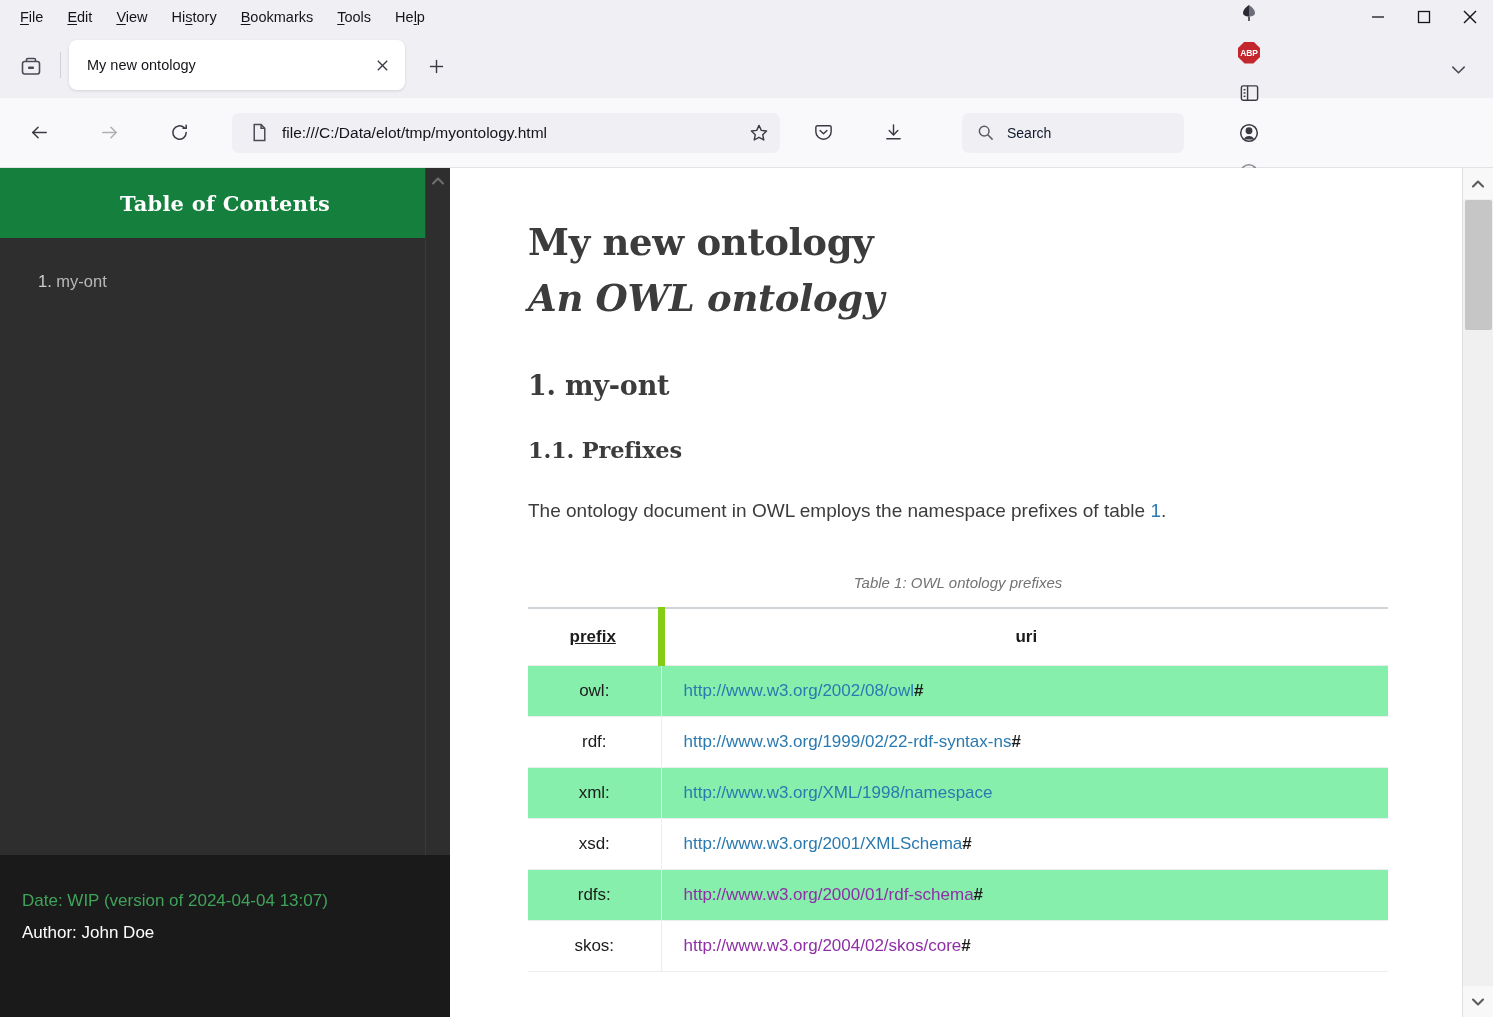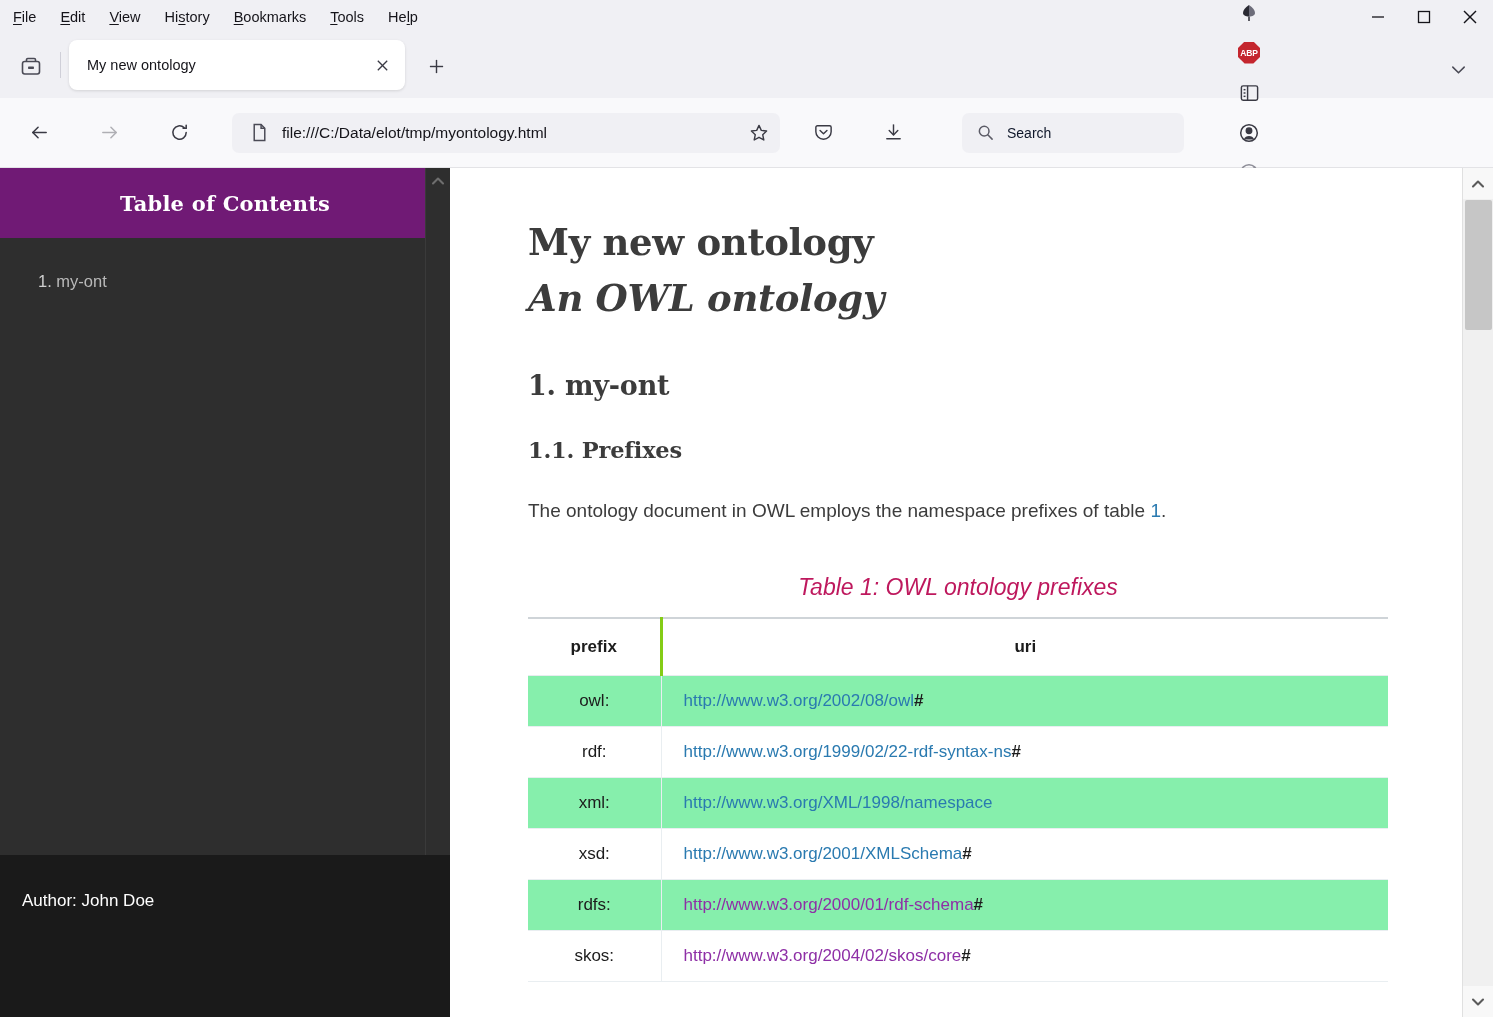--- a/index.html
+++ b/index.html
@@ -9,21 +9,21 @@
     background: #ffffff;
     color: #15141a;
     -webkit-font-smoothing: antialiased;
   }
 
   
   #browser { width: 1493px; height: 1017px; display: flex; flex-direction: column; }
 
   .menubar {
     height: 34px; background: #f0f0f4; display: flex; align-items: center;
-    padding-left: 1px; gap: 0px; flex: 0 0 34px; position: relative;
+    padding-left: 8px; gap: 0px; flex: 0 0 34px; position: relative;
   }
   .menu-item {
     font-size: 14.5px; color: #15141a; padding: 4px 12px; line-height: 1;
     cursor: default; white-space: nowrap;
   }
   .menu-item u { text-decoration: underline; text-underline-offset: 2px; }
 
   .wincontrols { position: absolute; right: 0; top: 0; height: 34px; display: flex; }
   .wincontrol {
     width: 46px; height: 34px; display: flex; align-items: center; justify-content: center;
@@ -83,21 +83,21 @@
   }
   .badge-tri { position: absolute; right: 4px; top: 7px; width: 0; height: 0;
     border-left: 6px solid transparent; border-right: 6px solid transparent; border-bottom: 10px solid #ffa436; }
 
   
   .viewport { flex: 1; display: flex; position: relative; overflow: hidden; background: #fff; }
 
   .toc-col { width: 450px; flex: 0 0 450px; display: flex; flex-direction: column; background: #2e2e2e; position: relative; }
   .toc-scrollarea { height: 687px; position: relative; overflow: hidden; background: #2e2e2e; }
   .toc-header {
-    background: #701a75; color: #ffffff; height: 70px;
+    background: #15803d; color: #ffffff; height: 70px;
     display: flex; align-items: center; justify-content: center;
     font-family: "DejaVu Serif", serif; font-weight: bold; font-size: 21px;
     letter-spacing: .2px;
   }
   .toc-list { padding-top: 30px; }
   .toc-item { font-size: 16.5px; color: #b9b9b9; padding: 4px 0 4px 38px; }
   .toc-item .num { color: #cfcfcf; }
 
   .toc-scrollbar {
     position: absolute; right: 0; top: 0; width: 25px; height: 687px;
@@ -129,29 +129,29 @@
     font-family: "DejaVu Serif", serif; font-weight: bold; font-size: 22.5px;
     color: #3c3c3c; margin-top: 36px; letter-spacing: -0.2px;
   }
   p.body {
     font-size: 19px; color: #3c3c3c; margin-top: 35px; line-height: 1.35;
   }
   p.body a { color: #2a7ab0; text-decoration: none; }
 
   .tbl-wrap { margin-top: 50px; width: 860px; }
   .tbl-caption {
-    text-align: center; font-style: italic; font-size: 23px; color: #be185d;
+    text-align: center; font-style: italic; font-size: 15px; color: #737373;
     margin-bottom: 16px;
   }
   table.prefixes { width: 860px; border-collapse: collapse; table-layout: fixed; }
   table.prefixes th {
     font-size: 17px; font-weight: bold; color: #1c1c1c; padding: 18px 0;
     border-top: 2px solid #cfd4d8; border-bottom: 1px solid #e7ecef; background: #fff;
   }
-  table.prefixes th.c1 { width: 133px; border-right: 3px solid #84cc16; }
+  table.prefixes th.c1 { width: 133px; border-right: 7px solid #84cc16; text-decoration: underline; }
   table.prefixes td {
     font-size: 17px; color: #1c1c1c; padding: 15px 0; border-bottom: 1px solid #e9eef1;
   }
   table.prefixes td.c1 { width: 133px; text-align: center; border-right: 1px solid #e9eef1; }
   table.prefixes td.c2 { padding-left: 22px; }
   table.prefixes tr.alt td { background: #86efac; }
   table.prefixes a { text-decoration: none; }
   table.prefixes a.unvisited { color: #2a7ab0; }
   table.prefixes a.visited { color: #8e2fa6; }
   .hash { color: #1c1c1c; font-weight: bold; }
@@ -356,20 +356,21 @@
         <div class="toc-scrollbar">
           <div class="toc-sb-arrow">
             <svg width="14" height="10" viewBox="0 0 14 10" fill="none">
                 <path d="M2 7.5 L7 2.5 L12 7.5" stroke="#6e6e6e" stroke-width="2.1" stroke-linecap="round" stroke-linejoin="round"></path>
               </svg>
           </div>
         </div>
       </div>
 
       <div class="toc-footer">
+        <div class="foot-line foot-date">Date: WIP (version of 2024-04-04 13:07)</div>
         <div class="foot-line foot-author">Author: John Doe</div>
       </div>
     </div>
 
     <div class="doc-col">
       <div class="doc-inner">
         <h1 class="doc-title">
           <span>My new ontology</span>
           <span class="sub">An OWL ontology</span>
         </h1>

